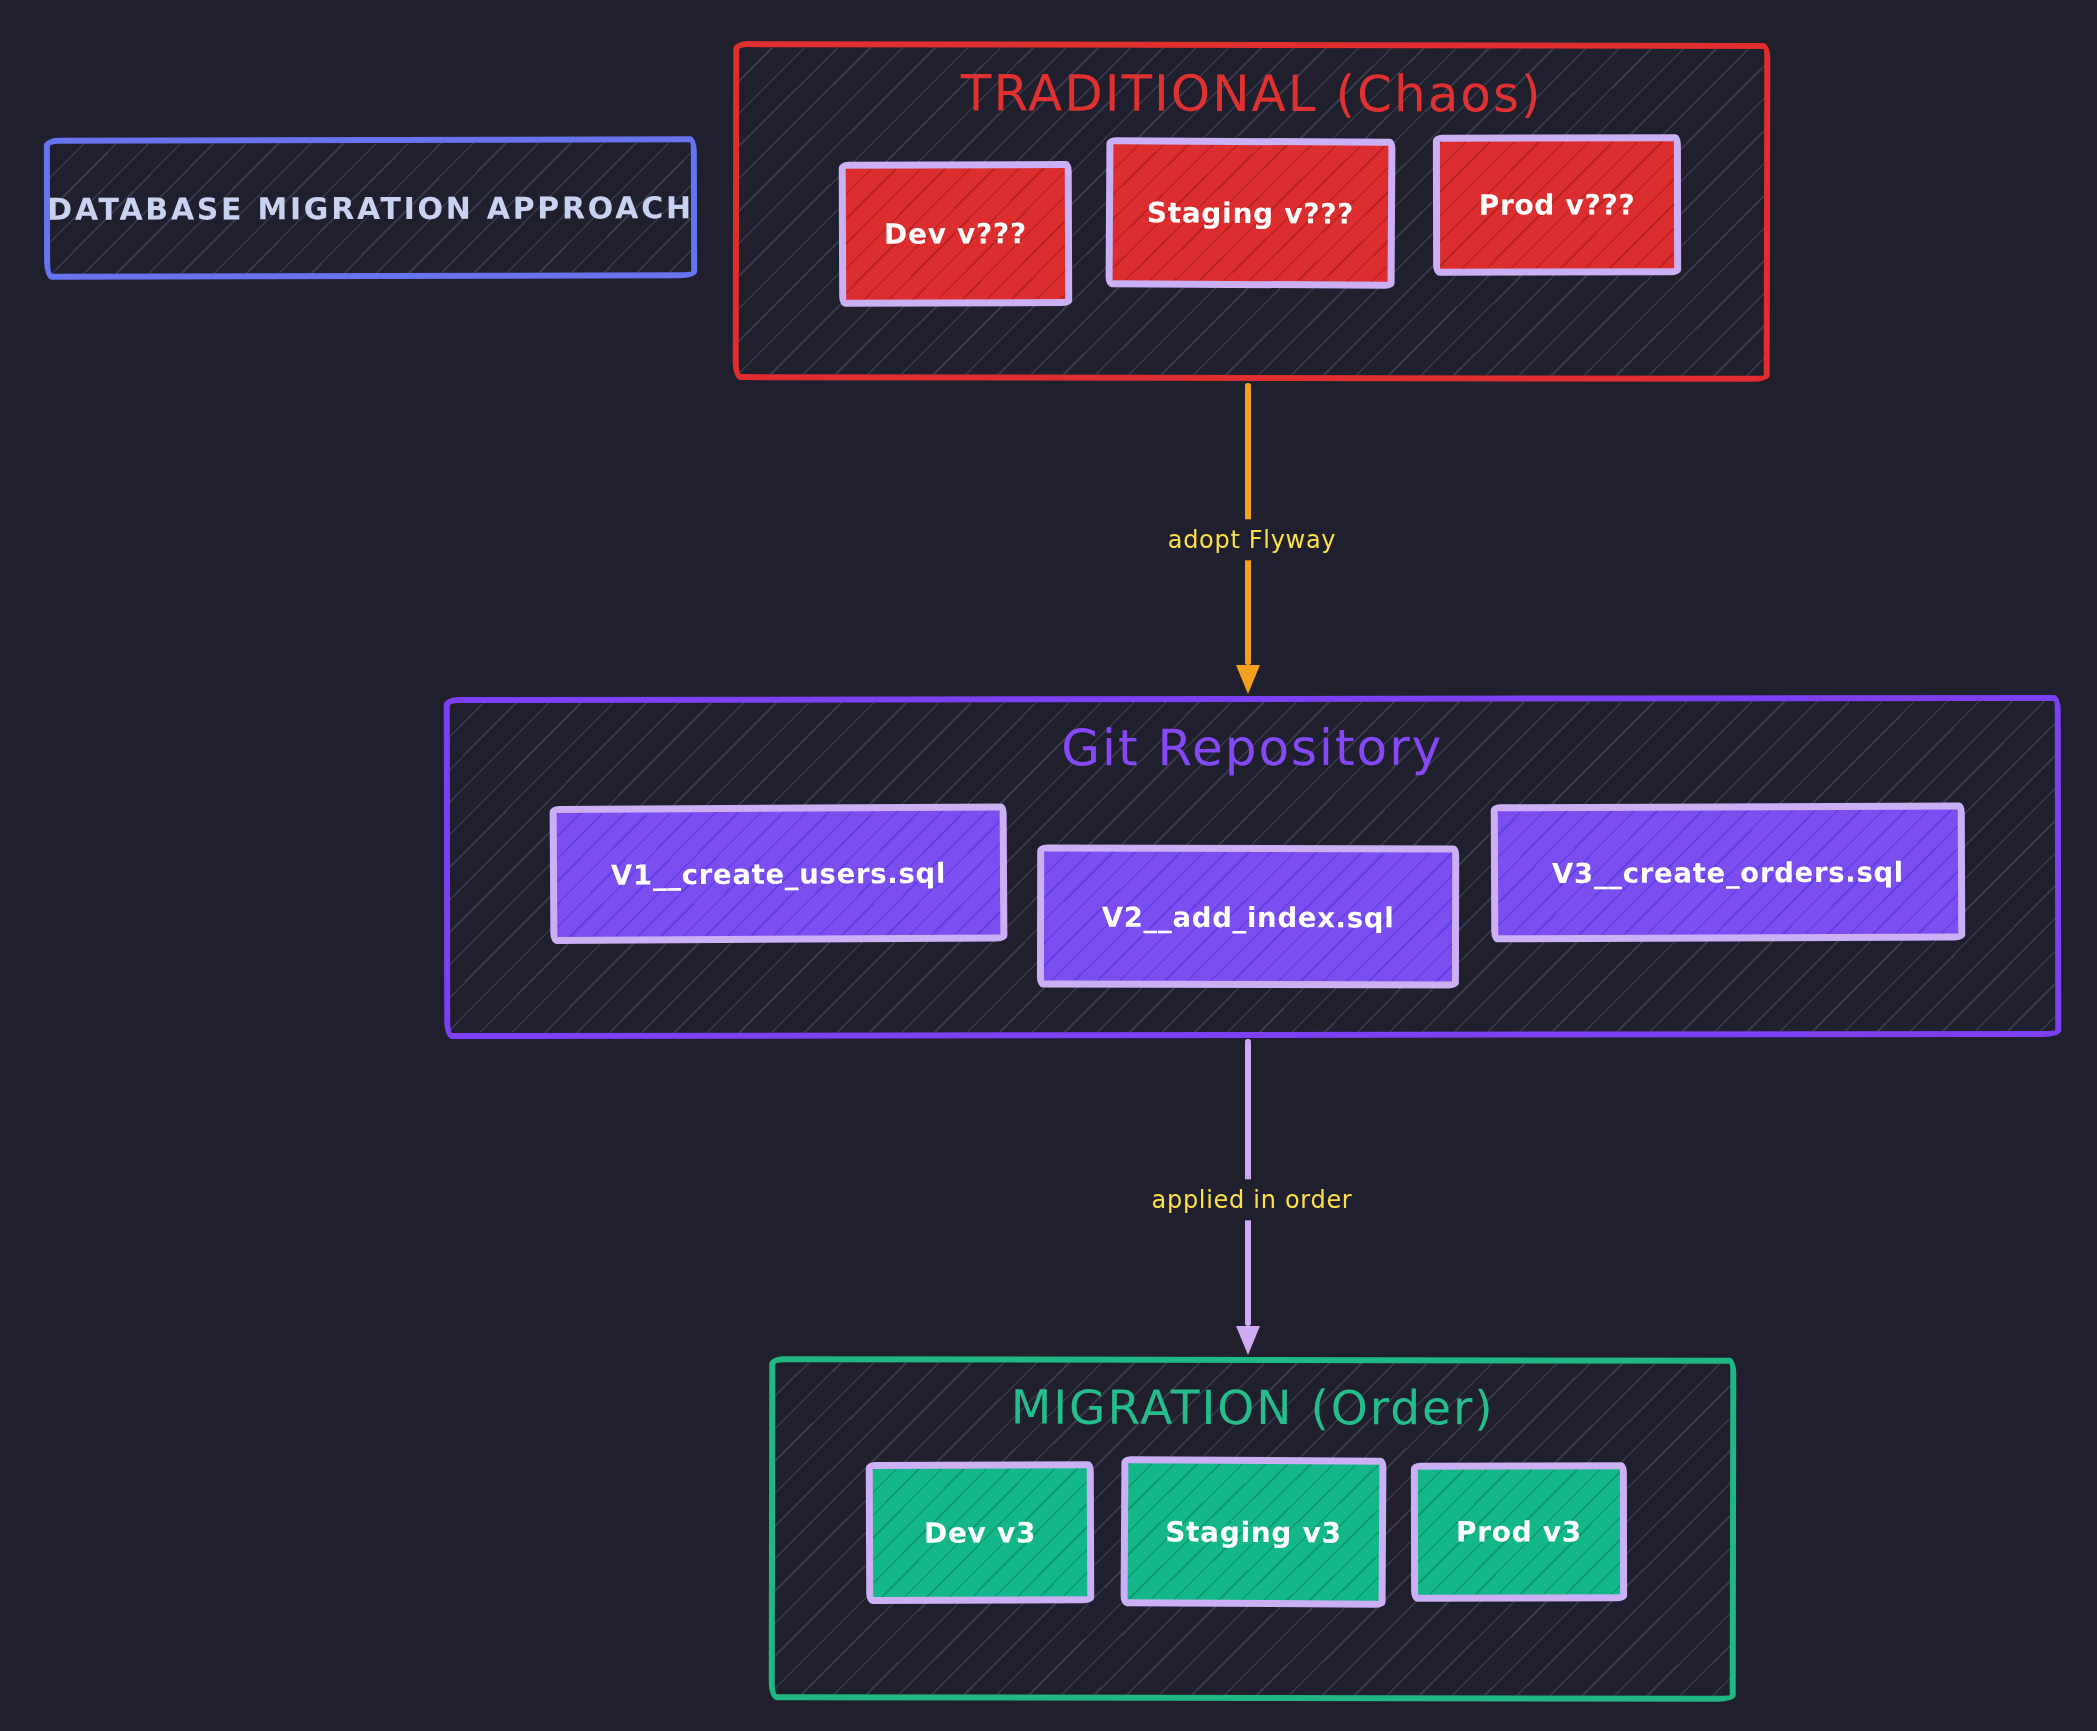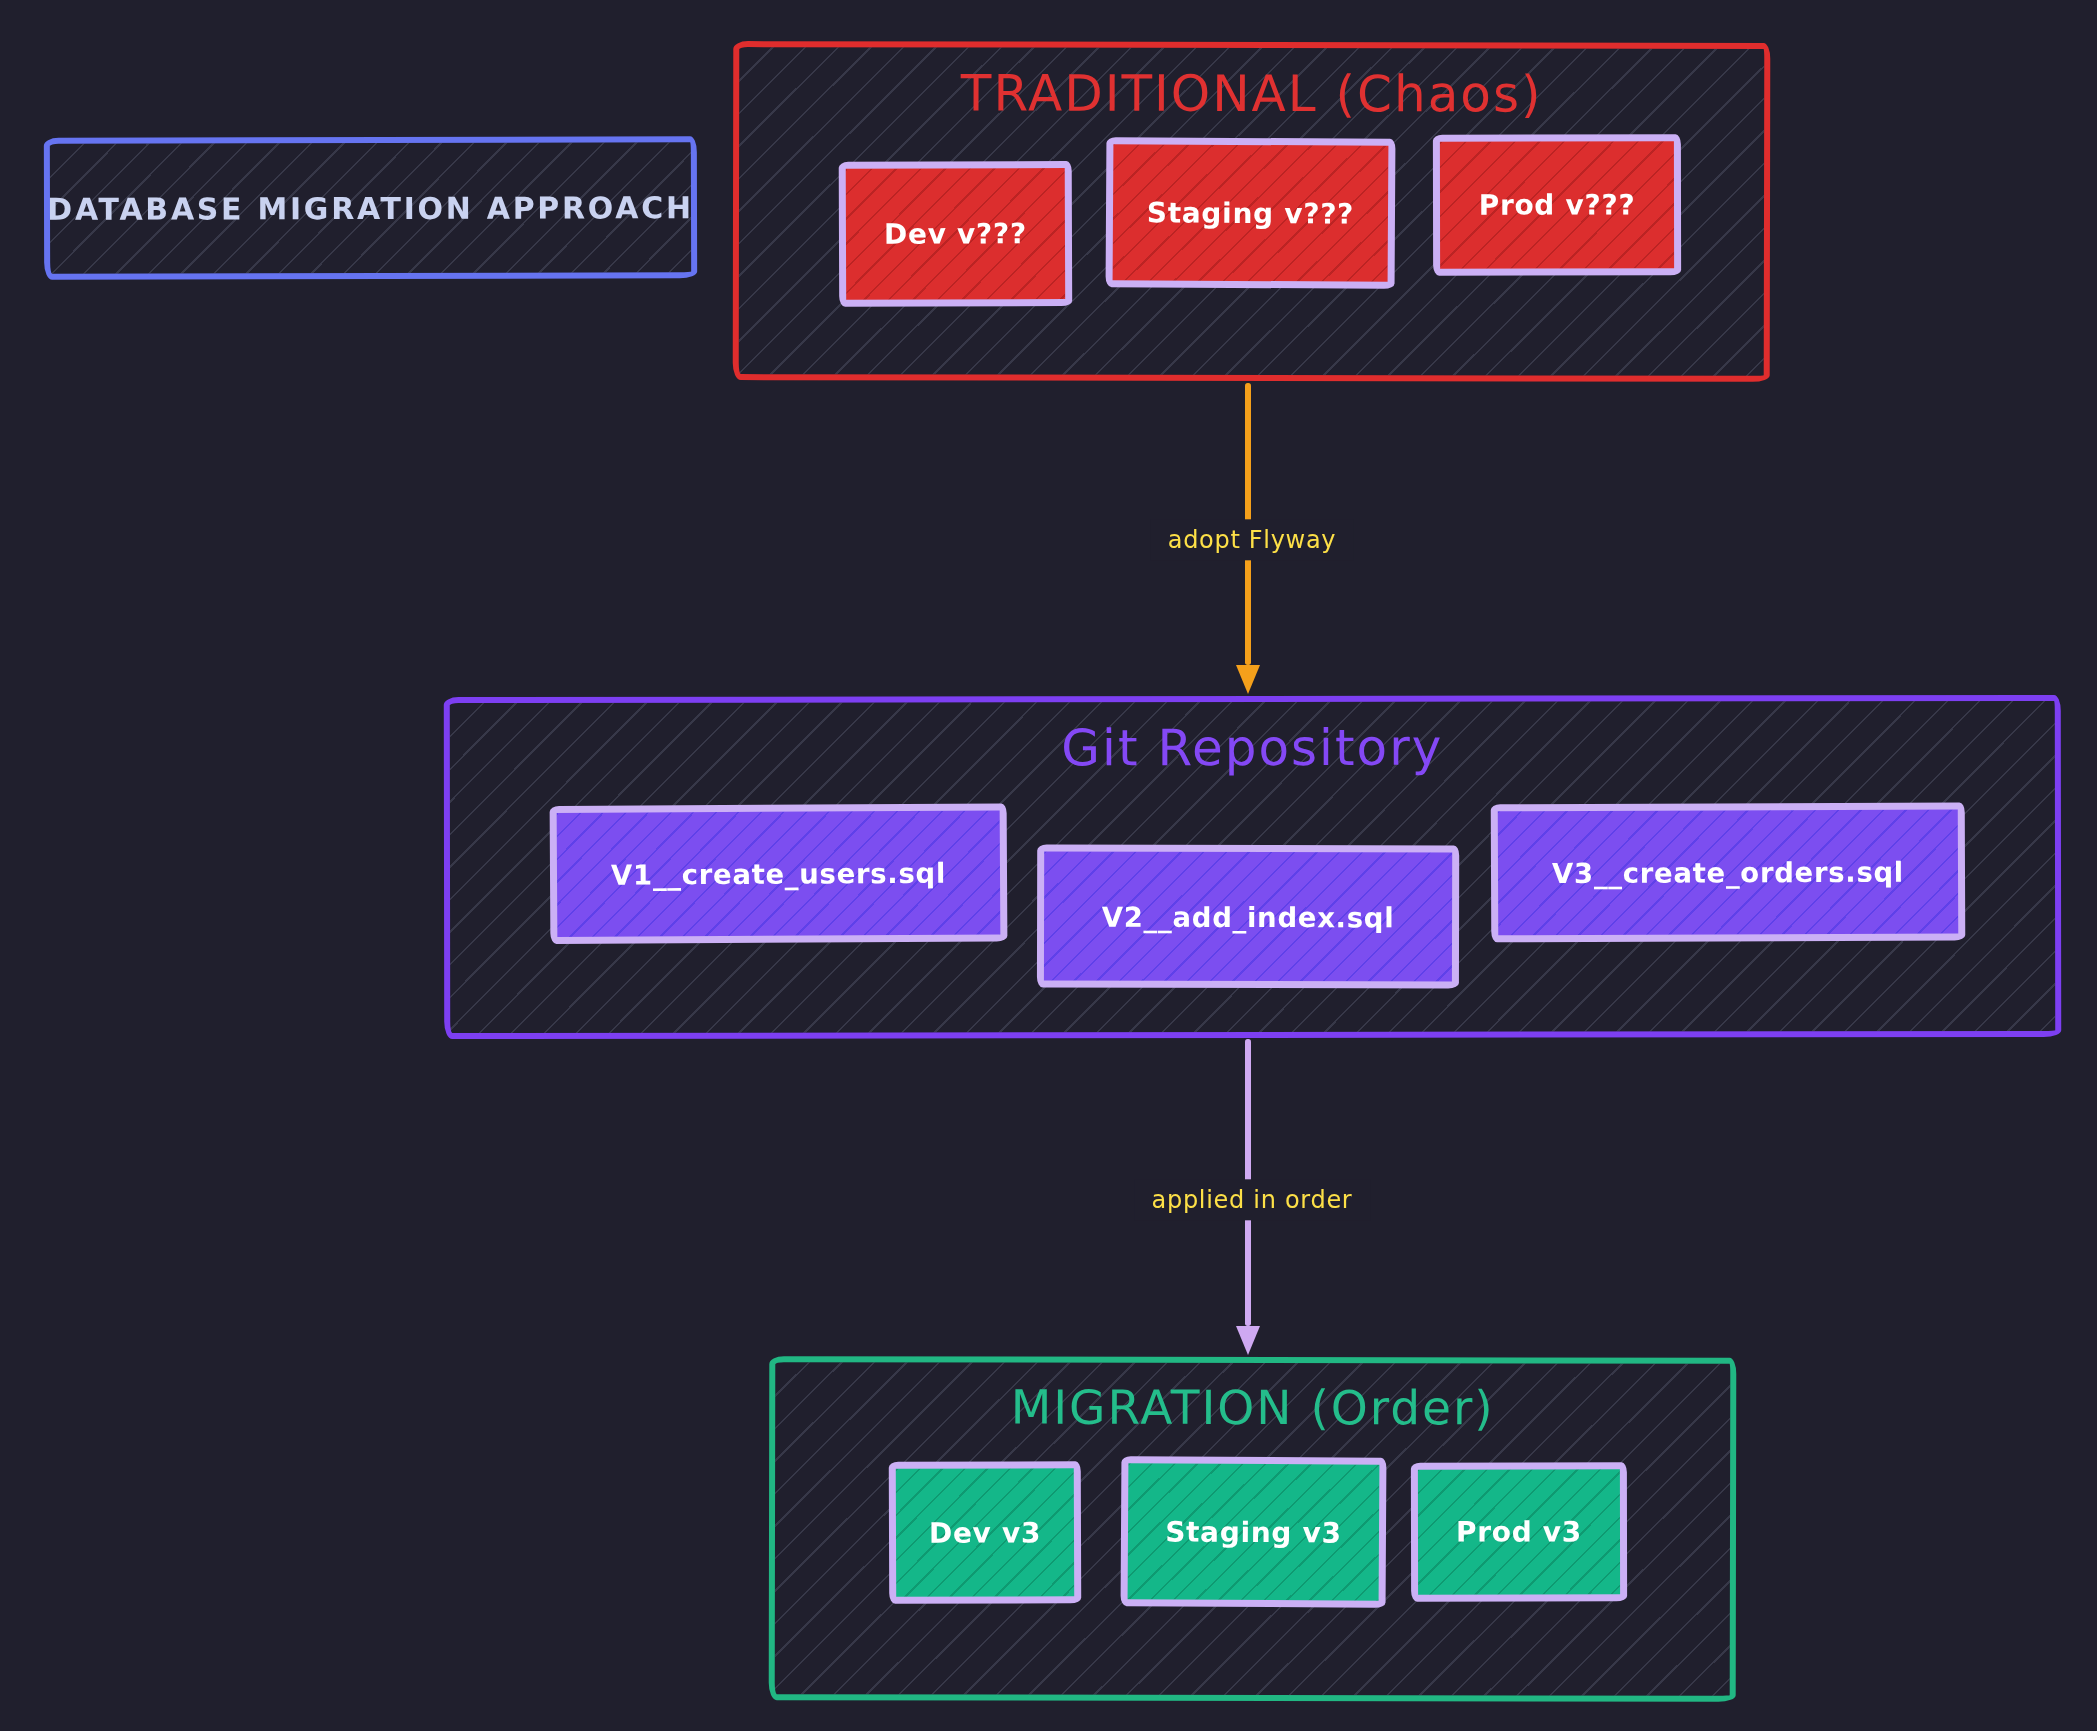--- a/index.html
+++ b/index.html
@@ -121,21 +121,21 @@
   .mig-item {
     background-color: #14b789;
     background-image: repeating-linear-gradient(
       135deg,
       rgba(8, 118, 84, 0.45) 0px,
       rgba(8, 118, 84, 0.45) 1.7px,
       transparent 1.7px,
       transparent 16px
     );
   }
-  .mig-dev     { left: 114px; top: 99px; width: 192px; height: 142px; transform: rotate(-0.3deg); }
+  .mig-dev     { left: 91px; top: 99px; width: 228px; height: 142px; transform: rotate(-0.3deg); }
   .mig-staging { left: 346px; top: 94px; width: 265px; height: 150px; transform: rotate(0.25deg); }
   .mig-prod    { left: 636px; top: 99px; width: 216px; height: 139px; transform: rotate(-0.2deg); }
   
   .arrow {
     position: absolute;
     display: flex;
     flex-direction: column;
     align-items: center;
   }
   .arrow-line {

